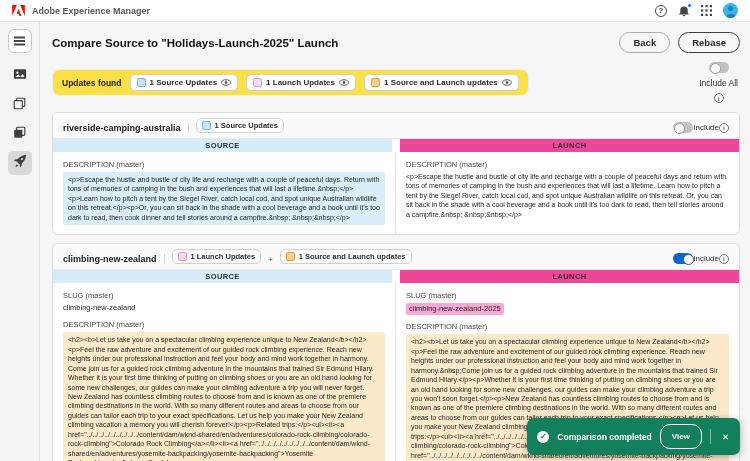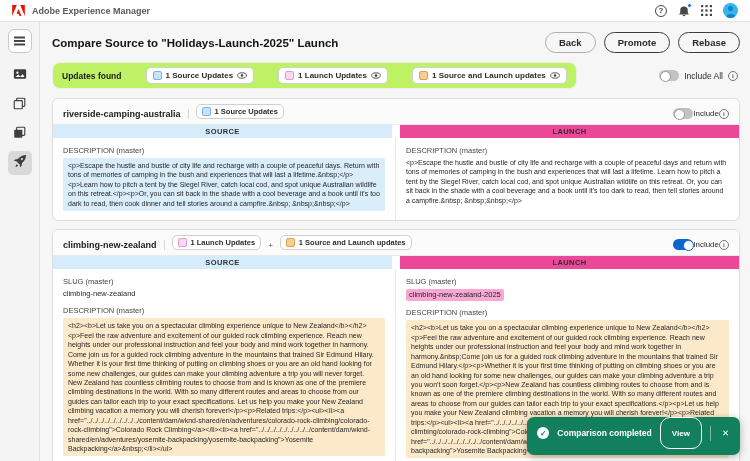--- a/index.html
+++ b/index.html
@@ -29,30 +29,30 @@
   
   .main { flex: 1; padding: 8px 10px 0 12px; }
   .page-header { display: flex; align-items: center; justify-content: space-between; margin: 2px 0 9px; }
   .page-title { font-size: 11.5px; font-weight: 700; color: #141414; }
   .actions { display: flex; gap: 8px; padding-left: 14px; }
   .pill { height: 21px; padding: 0 13px; border-radius: 12px; background: transparent; font-family: inherit; font-size: 9.5px; font-weight: 700; color: #292929; cursor: pointer; border: 1.6px solid #3d3d3d; }
   .pill.light { border-color: #adadad; }
 
   
   .updates-row { display: flex; align-items: center; justify-content: space-between; margin-bottom: 9px; }
-  .updates-box { display: inline-flex; align-items: center; gap: 24px; background: #bef264; border: 1px solid #efefef; border-radius: 8px; padding: 4px 9px; }
+  .updates-box { display: inline-flex; align-items: center; gap: 8px; background: #fde047; border: 1px solid #efefef; border-radius: 8px; padding: 4px 9px; }
   .updates-label { font-size: 8.5px; font-weight: 700; color: #1f1f1f; }
   .chip { display: inline-flex; align-items: center; gap: 4px; border: 1px solid #d0d0d0; border-radius: 5px; padding: 3px 6px; background: #fff; font-size: 8px; font-weight: 600; color: #2c2c2c; }
   .chip.sm { padding: 2px 5px; font-size: 7.5px; }
   .sw { width: 9px; height: 9px; border-radius: 2px; display: inline-block; }
   .sw-source { background: #c9e3f8; border: 1px solid #7cb2e2; }
   .sw-launch { background: #f7daf0; border: 1px solid #dd9fcd; }
   .sw-both   { background: #f6cf8f; border: 1px solid #d8a352; }
   .eye { display: inline-flex; cursor: pointer; }
-  .toggle-group { display: flex; align-items: center; gap: 5px; font-size: 8.5px; color: #2c2c2c; padding-right: 2px; }
+  .toggle-group { display: flex; align-items: center; gap: 5px; font-size: 8.5px; color: #2c2c2c; padding-right: 2px; flex-direction: column; }
   .toggle { width: 20px; height: 11px; border-radius: 6px; background: #c2c2c2; position: relative; cursor: pointer; flex-shrink: 0; }
   .toggle::after { content: ""; position: absolute; top: 1px; left: 1px; width: 9px; height: 9px; border-radius: 50%; background: #fff; border: 1px solid #9a9a9a; }
   .toggle.on { background: #0d66d0; }
   .toggle.on::after { left: 10px; border-color: #0d66d0; }
   .info { width: 10px; height: 10px; border: 1px solid #747474; border-radius: 50%; display: grid; place-items: center; font-size: 6.5px; font-weight: 700; color: #747474; cursor: pointer; font-family: "Liberation Serif", serif; }
   .info::after { content: "i"; }
 
   
   .panel { background: #fff; border: 1px solid #dcdcdc; border-radius: 6px; overflow: hidden; margin-bottom: 8px; }
   .panel-head { display: flex; align-items: flex-end; gap: 7px; padding: 5px 10px; background: #fbfbfb; border-bottom: 1px solid #e9e9e9; }
@@ -70,25 +70,25 @@
   .field-group { margin-bottom: 7px; }
   .field-group:last-child { margin-bottom: 1px; }
   .field-label { font-size: 7.5px; color: #474747; margin: 2px 0 3px; }
   .field-value { font-size: 7px; line-height: 1.35; color: #262626; overflow-wrap: anywhere; }
   .slug-value { font-size: 7.5px; }
   .hl-blue { background: #d9edfb; padding: 3px 5px; border-radius: 2px; }
   .hl-both { background: #fbe9c9; padding: 3px 5px; border-radius: 2px; }
   .hl-pink-inline { background: #f9a8d4; padding: 1px 3px; border-radius: 2px; display: inline-block; }
 
   
-  .toast { position: absolute; right: 10px; bottom: 6px; background: #12805c; color: #fff; display: flex; align-items: center; gap: 8px; padding: 0 8px 6px 10px; border-radius: 7px; box-shadow: 0 2px 8px rgba(0,0,0,0.3); }
+  .toast { position: absolute; right: 10px; bottom: 6px; background: #12805c; color: #fff; display: flex; align-items: center; gap: 8px; padding: 6px 8px 6px 10px; border-radius: 7px; box-shadow: 0 2px 8px rgba(0,0,0,0.3); }
   .toast-check { width: 12px; height: 12px; background: #fff; border-radius: 50%; color: #12805c; display: grid; place-items: center; font-size: 8px; font-weight: 700; }
   .toast-check::after { content: "\2713"; }
   .toast-msg { font-size: 8.5px; font-weight: 600; }
-  .toast-view { height: 32px; padding: 0 11px; border-radius: 10px; background: transparent; border: 1.4px solid #fff; color: #fff; font-family: inherit; font-size: 8px; font-weight: 700; cursor: pointer; }
+  .toast-view { height: 25px; padding: 0 11px; border-radius: 10px; background: transparent; border: 1.4px solid #fff; color: #fff; font-family: inherit; font-size: 8px; font-weight: 700; cursor: pointer; }
   .toast-div { width: 1px; height: 15px; background: rgba(255,255,255,0.45); }
   .toast-close { background: none; border: none; color: #fff; font-size: 8.5px; cursor: pointer; padding: 0 3px; }
   .toast-close::after { content: "\2715"; }
 </style>
 </head>
 <body>
 
 <header class="topbar">
   <span style="display:grid;place-items:center;">
     <svg width="13" height="11" viewBox="0 0 23 20">
@@ -166,21 +166,20 @@
       </span>
     </div>
   </nav>
 
   <main class="main">
 
     <div class="page-header">
       <h1 class="page-title">Compare Source to "Holidays-Launch-2025" Launch</h1>
       <div class="actions">
         <button class="pill light">Back</button>
-        <button class="pill">Promote</button>
         <button class="pill">Rebase</button>
       </div>
     </div>
 
     <div class="updates-row">
       <div class="updates-box">
         <span class="updates-label">Updates found</span>
         <span class="chip">
           <i class="sw sw-source"></i>
           <span>1 Source Updates</span>

